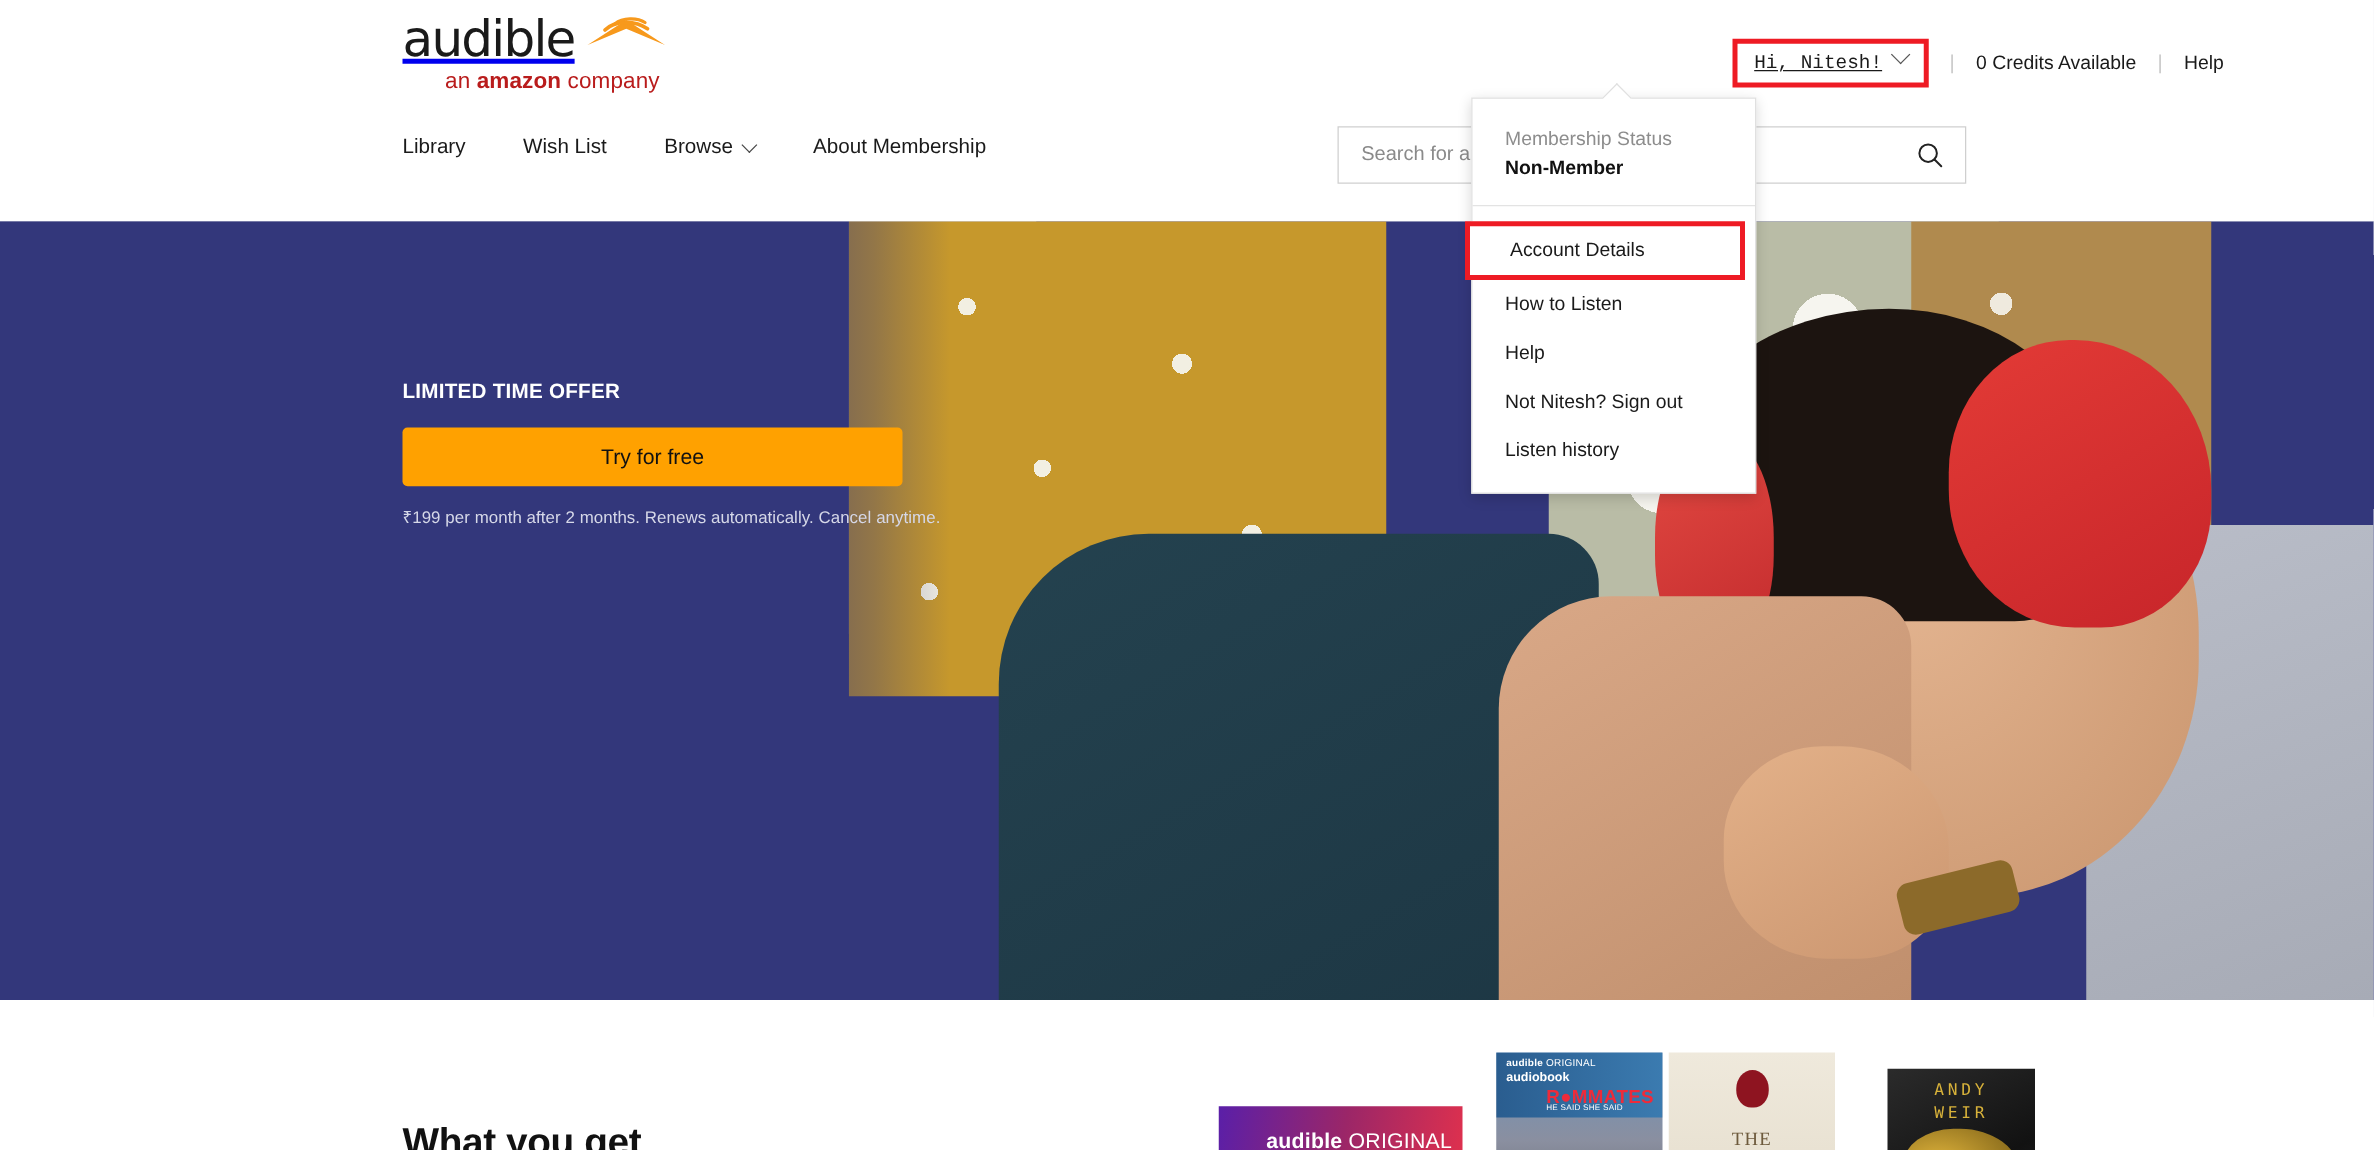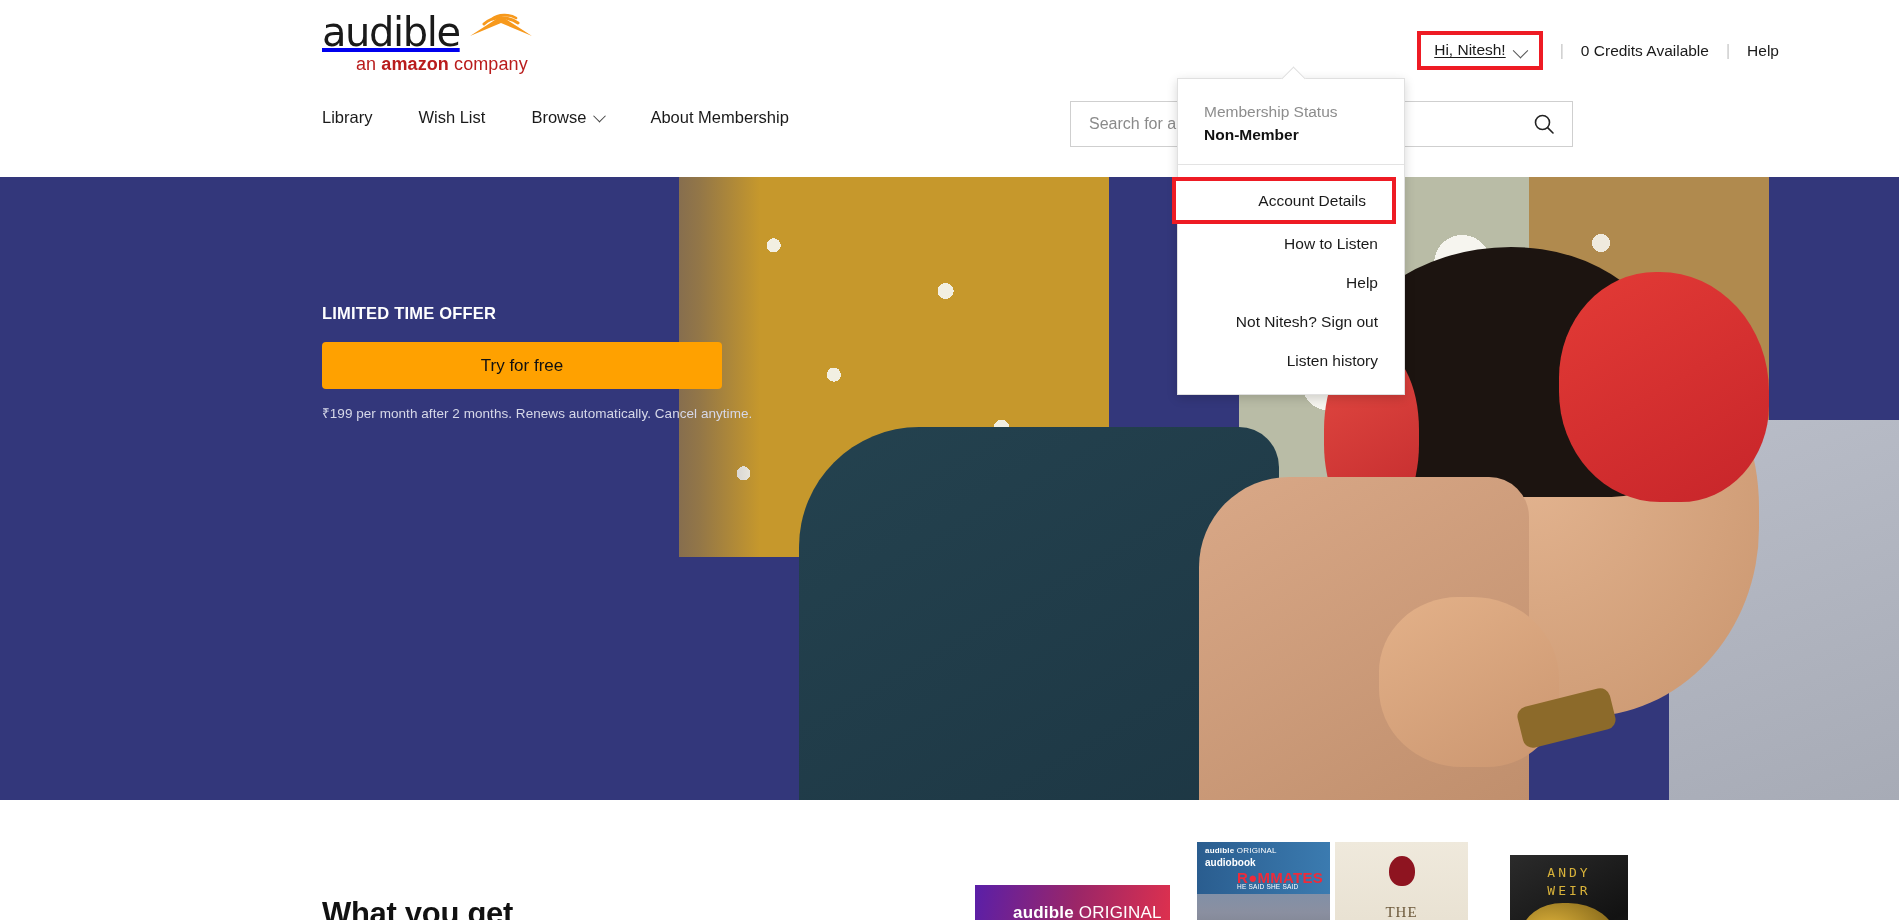--- a/index.html
+++ b/index.html
@@ -41,24 +41,25 @@
   
   .util {
     position: absolute; right: 120px; top: 31px;
     display: flex; align-items: center; gap: 0px;
     font-size: 15.5px; color: #1a1a1a;
   }
   .util-sep { color: #c9c9c9; margin: 0 17px; font-size: 16px; }
   .util-link { color: #1a1a1a; text-decoration: none; white-space: nowrap; }
   .greet-box {
     position: relative;
-    display: flex; align-items: flex-end; gap: 9px;
+    display: flex; align-items: flex-start; gap: 9px;
     padding: 6px 13px 7px 13px;
     border: 4px solid #ee1b24;
     background: #ffffff;
+    font-family: Liberation Mono, monospace;
   }
   .greet-text { text-decoration: underline; text-underline-offset: 2px; }
   .chev {
     display: inline-block; width: 11px; height: 11px;
     border-right: 1.6px solid #555; border-bottom: 1.6px solid #555;
     transform: rotate(45deg) translate(-2px,-2px);
   }
 
   
   .nav {
@@ -111,21 +112,21 @@
     position: absolute; top: -9px; left: 107px;
     width: 17px; height: 17px;
     background: #fff;
     border-left: 1px solid #e0e0e0; border-top: 1px solid #e0e0e0;
     transform: rotate(45deg);
   }
   .dd-status { padding: 22px 26px 17px 26px; }
   .dd-status-label { font-size: 15.5px; color: #8d8d8d; line-height: 22px; }
   .dd-status-value { font-size: 15.5px; color: #111; font-weight: 700; line-height: 24px; }
   .dd-divider { height: 1px; background: #e3e3e3; margin: 0; }
-  .dd-list { padding-top: 12px; text-align: right; }
+  .dd-list { padding-top: 12px; }
   .dd-item {
     display: block; padding: 8px 26px;
     font-size: 15.5px; color: #1a1a1a; text-decoration: none;
     line-height: 23px; white-space: nowrap;
   }
   .dd-item.highlight {
     position: relative;
     margin-left: -6px; margin-right: 8px;
     padding-left: 32px;
     border: 4px solid #ee1b24;

